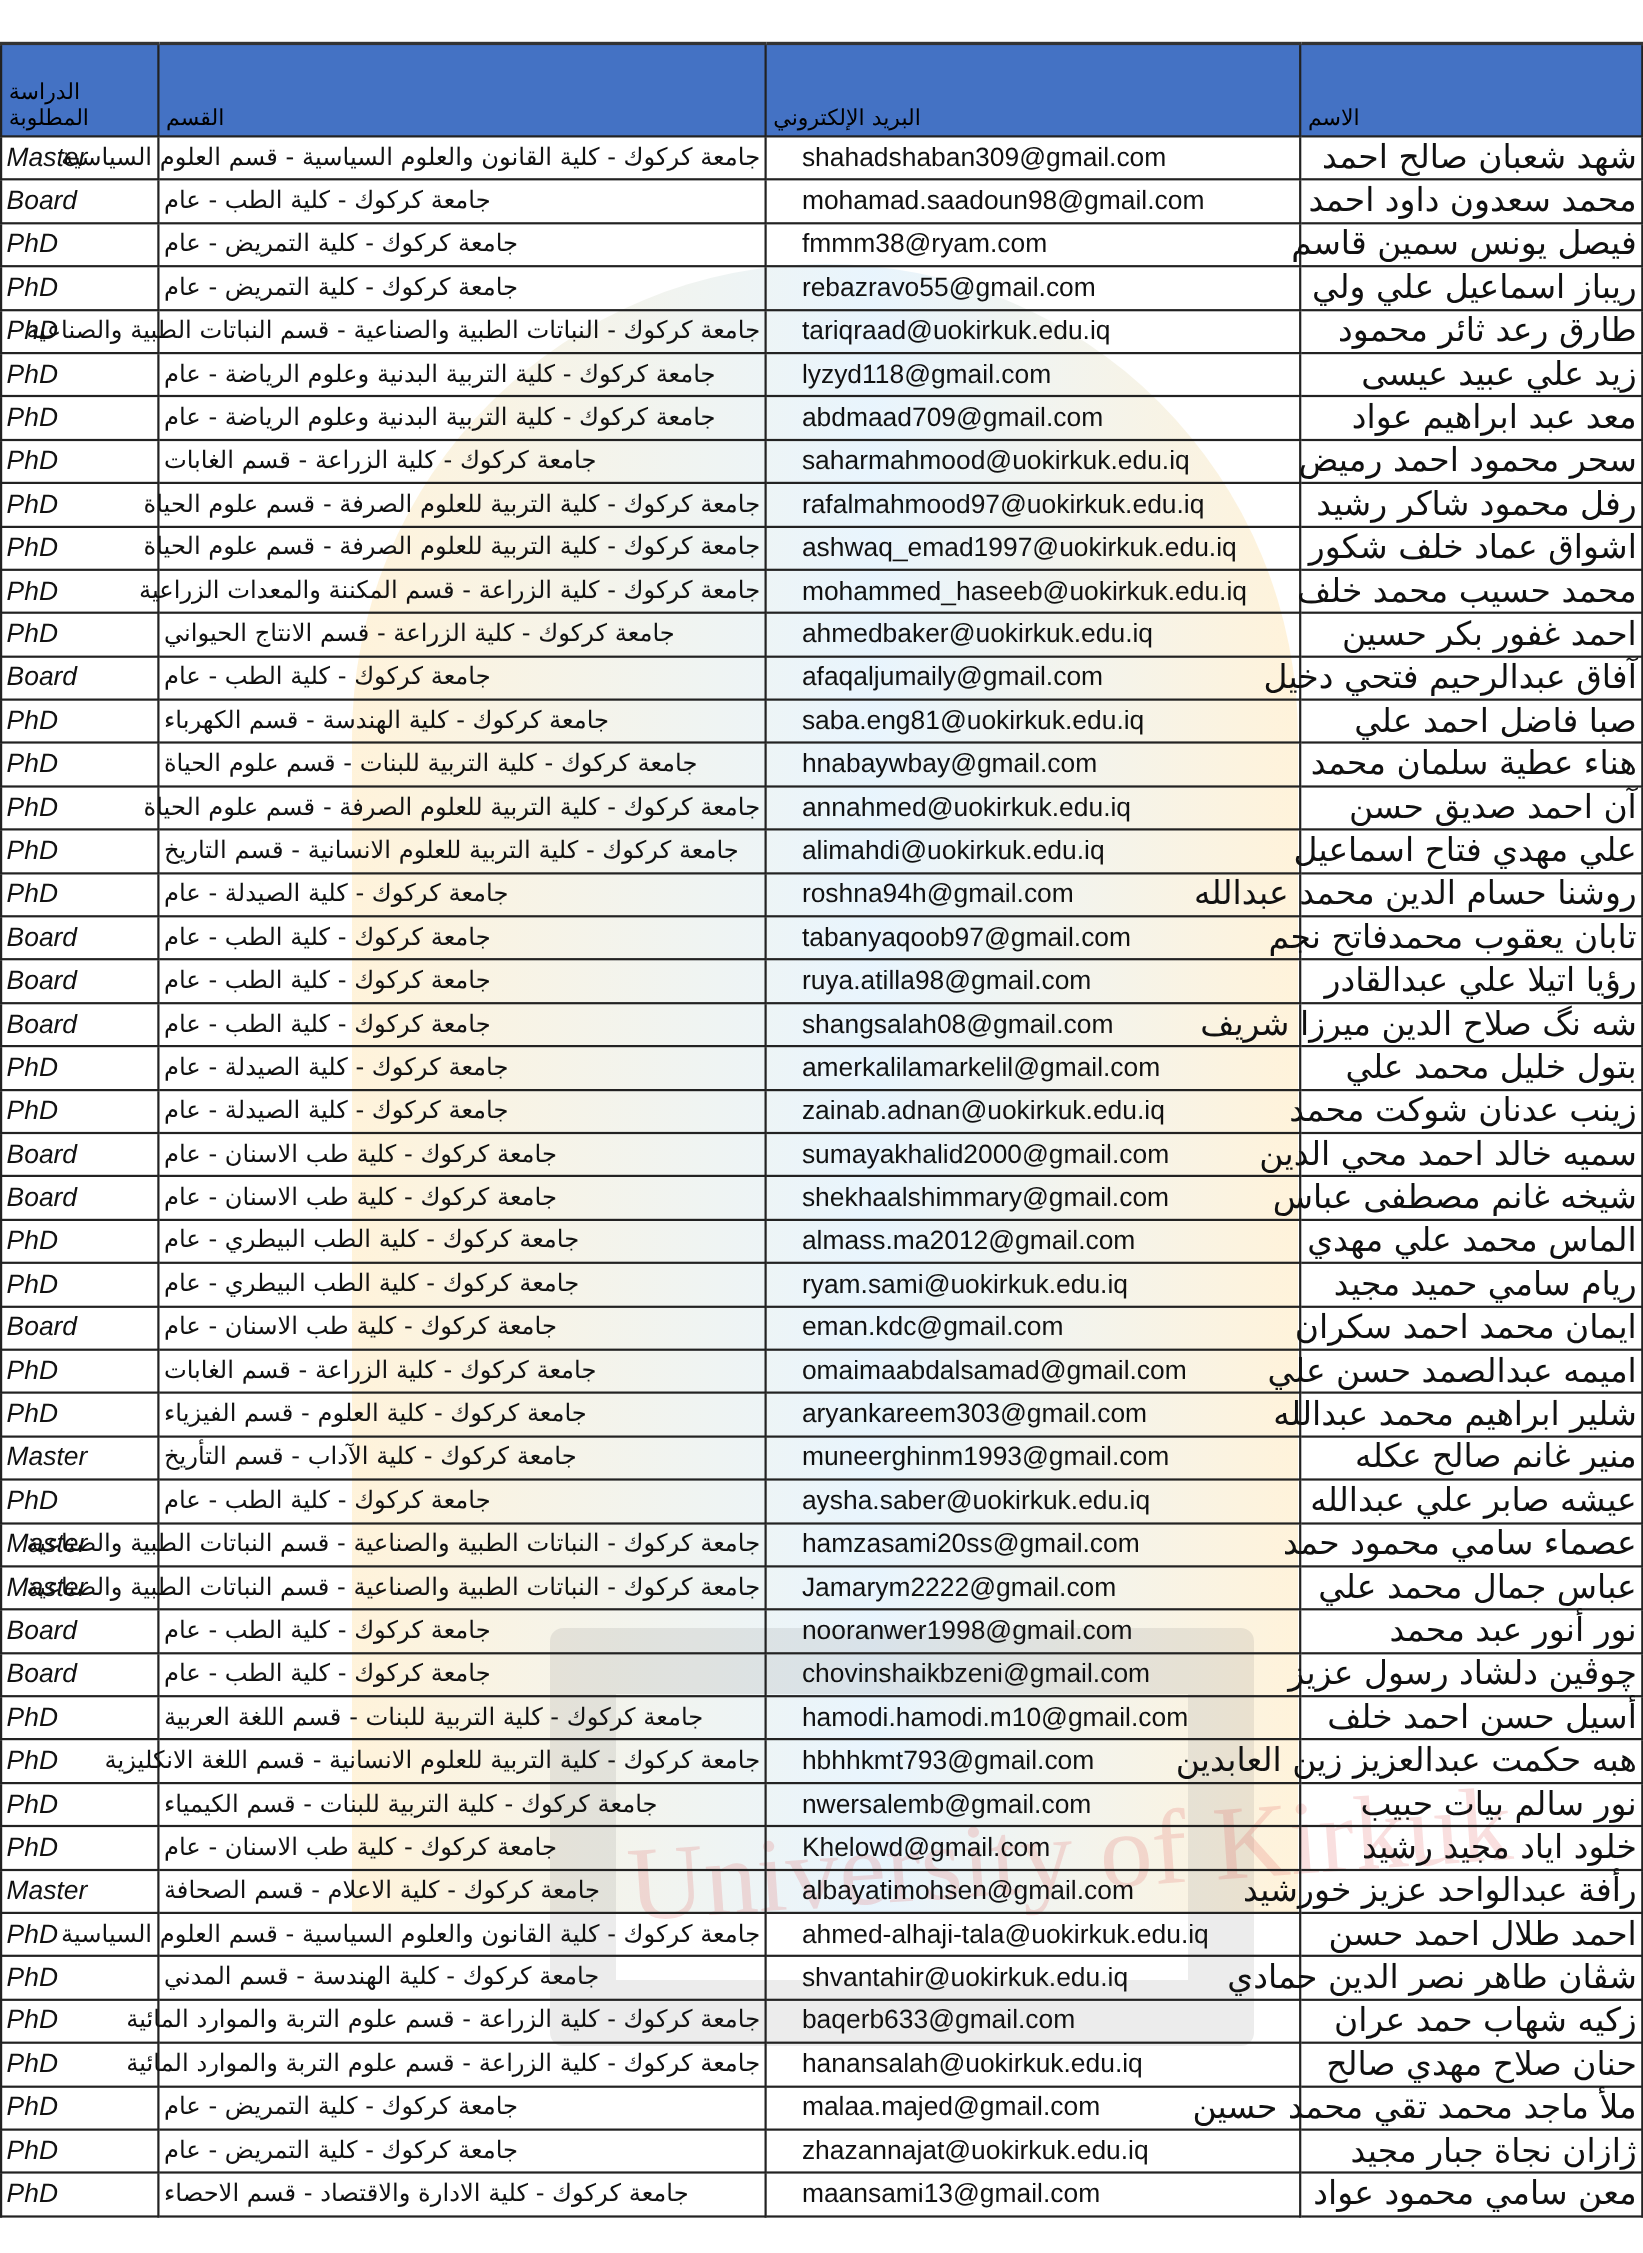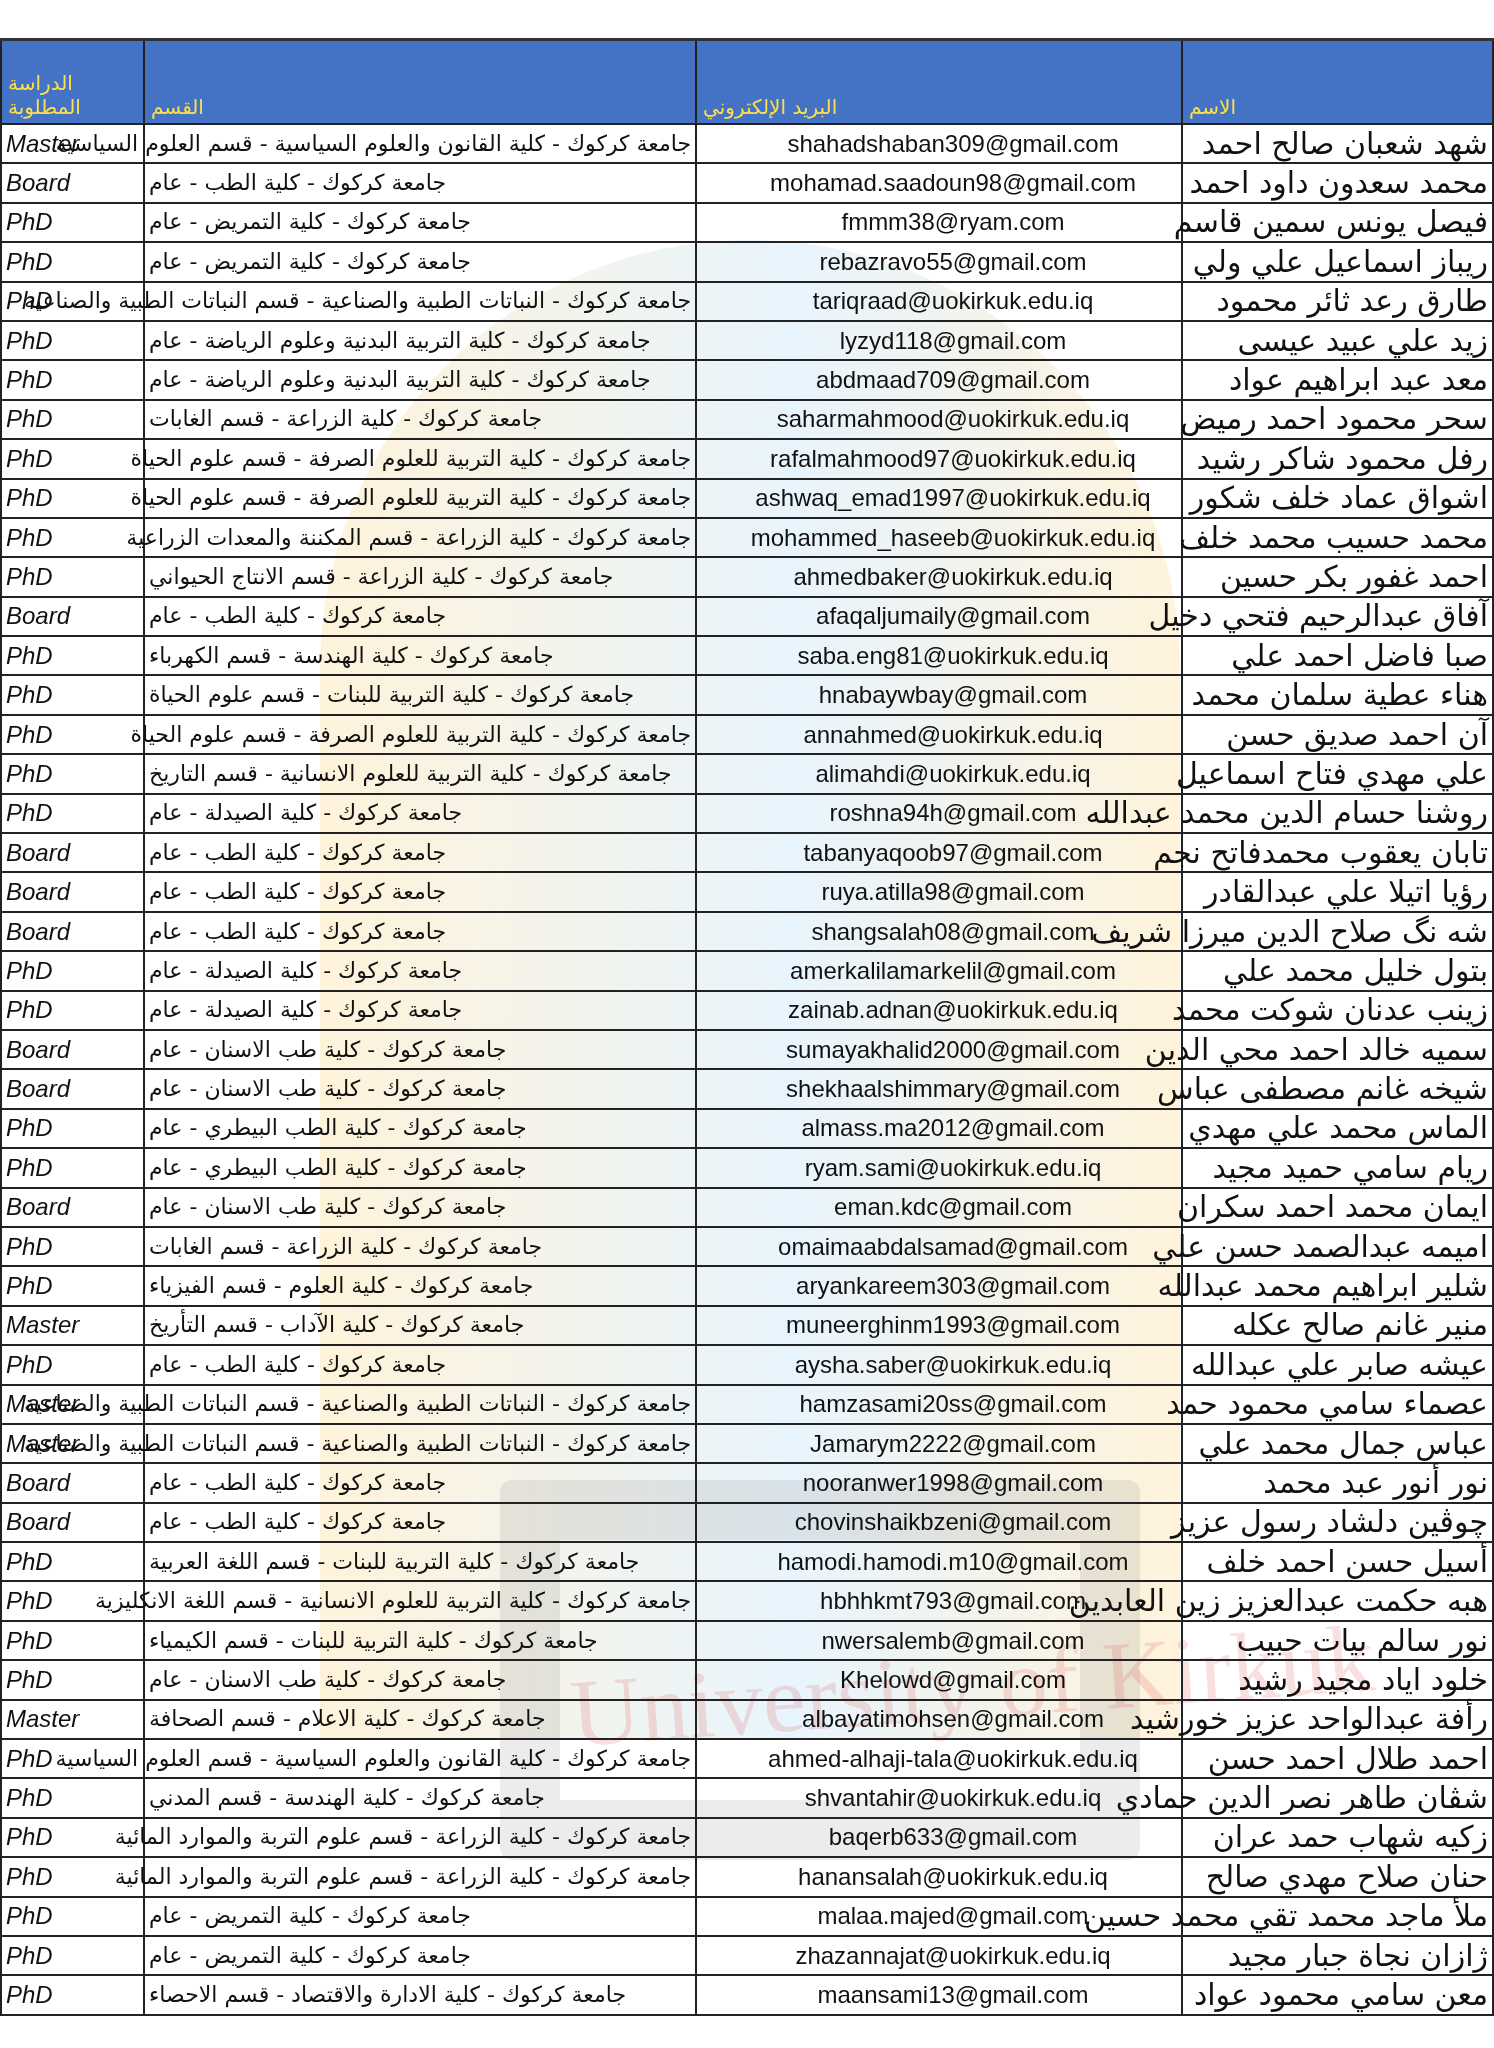--- a/index.html
+++ b/index.html
@@ -7,26 +7,26 @@
   .sheet { position: absolute; left: 0; top: 38px; width: 1492px; }
   .watermark { position: absolute; left: 240px; top: 200px; width: 1020px; height: 1700px; pointer-events: none; z-index: 0; }
   .wm-arch { position: absolute; left: 80px; top: 40px; width: 860px; height: 1500px; border-radius: 430px 430px 0 0; background: linear-gradient(90deg, rgba(255,220,150,0.35), rgba(190,225,250,0.35) 55%, rgba(255,220,150,0.35)); }
   .wm-text { position: absolute; left: 330px; top: 1430px; font-family: "Liberation Serif", serif; font-size: 96px; color: rgba(220,80,80,0.18); transform: rotate(-4deg); white-space: nowrap; }
   .wm-block { position: absolute; left: 260px; top: 1280px; width: 520px; height: 260px; border: 60px solid rgba(120,120,120,0.14); border-radius: 12px; }
   table { position: relative; z-index: 1; border-collapse: collapse; width: 1492px; table-layout: fixed; direction: ltr; }
   col.c-degree { width: 143px; }
   col.c-dept { width: 552px; }
   col.c-email { width: 486px; }
   col.c-name { width: 311px; }
-  th { background: #4472c4; color: #fde047; font-weight: normal; font-size: 20px; height: 78px; vertical-align: bottom; padding: 0 6px 4px 6px; border: 2px solid #222; border-top: 3px solid #333; }
+  th { background: #4472c4; color: #000000; font-weight: normal; font-size: 20px; height: 78px; vertical-align: bottom; padding: 0 6px 4px 6px; border: 2px solid #222; border-top: 3px solid #333; }
   th.ar { text-align: left; direction: rtl; }
   td { height: 37.4px; border: 2px solid #222; font-size: 24px; color: #111; padding: 0 4px; white-space: nowrap; overflow: visible; background: transparent; }
   td.degree { text-align: left; font-family: "Liberation Sans", sans-serif; font-size: 24px; font-style: italic; }
   td.dept { direction: rtl; text-align: left; font-size: 22px; }
-  td.email { text-align: center; font-family: "Liberation Sans", sans-serif; font-size: 24px; padding-left: 32px; }
+  td.email { text-align: left; font-family: "Liberation Sans", sans-serif; font-size: 24px; padding-left: 32px; }
   td.name { direction: rtl; text-align: right; font-size: 30px; }
   tr.data-row td { line-height: 36px; }
 </style>
 </head>
 <body>
 
 <div class="watermark">
   <div class="wm-arch"></div>
   <div class="wm-block"></div>
   <div class="wm-text">University of Kirkuk</div>

